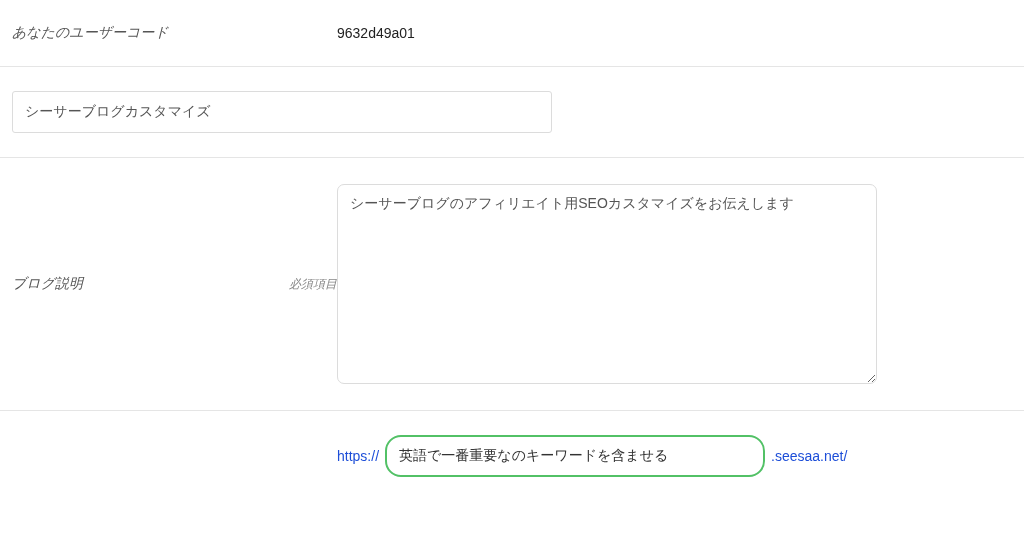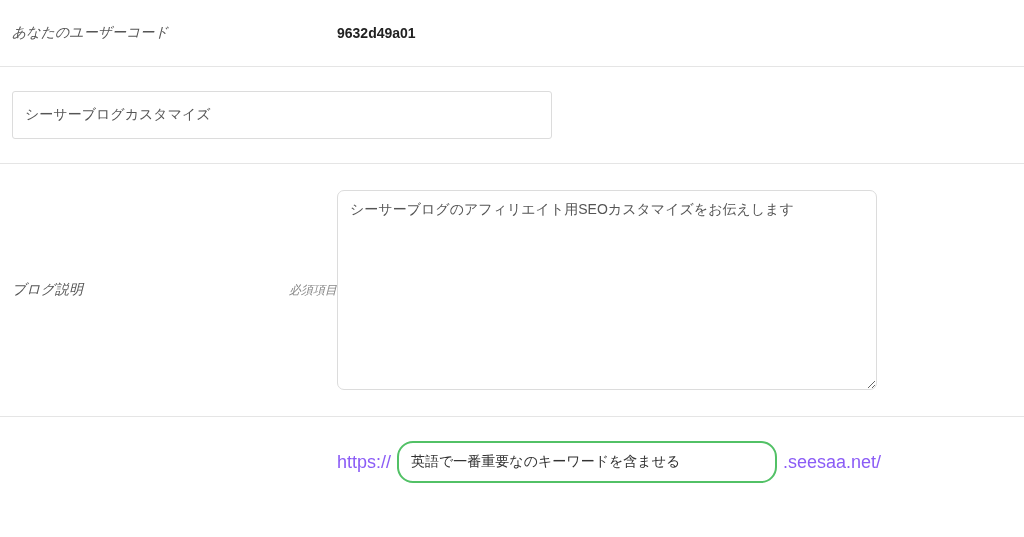--- a/index.html
+++ b/index.html
@@ -44,47 +44,47 @@
       font-size: 12px;
       color: #888888;
       margin-left: 4px;
     }
     .value-col {
       flex: 1;
       display: flex;
       align-items: center;
     }
     .static-value {
-      font-weight: bold;
+      font-weight: normal;
       color: #222222;
     }
     .text-input {
       width: 540px;
-      height: 48px;
+      height: 42px;
       padding: 8px 12px;
       border: 1px solid #dcdcdc;
       border-radius: 3px;
       font-size: 14px;
       color: #555555;
       font-family: inherit;
     }
     .textarea-input {
       width: 540px;
       height: 200px;
       padding: 10px 12px;
       border: 1px solid #dcdcdc;
       border-radius: 7px;
       font-size: 14px;
       color: #555555;
       font-family: inherit;
       resize: both;
     }
     .url-prefix, .url-suffix {
-      color: #8b5cf6;
-      font-size: 18px;
+      color: #1d4ed8;
+      font-size: 14px;
     }
     .url-prefix {
       margin-right: 6px;
     }
     .url-suffix {
       margin-left: 6px;
     }
     .hostname-input {
       width: 380px;
       height: 42px;

